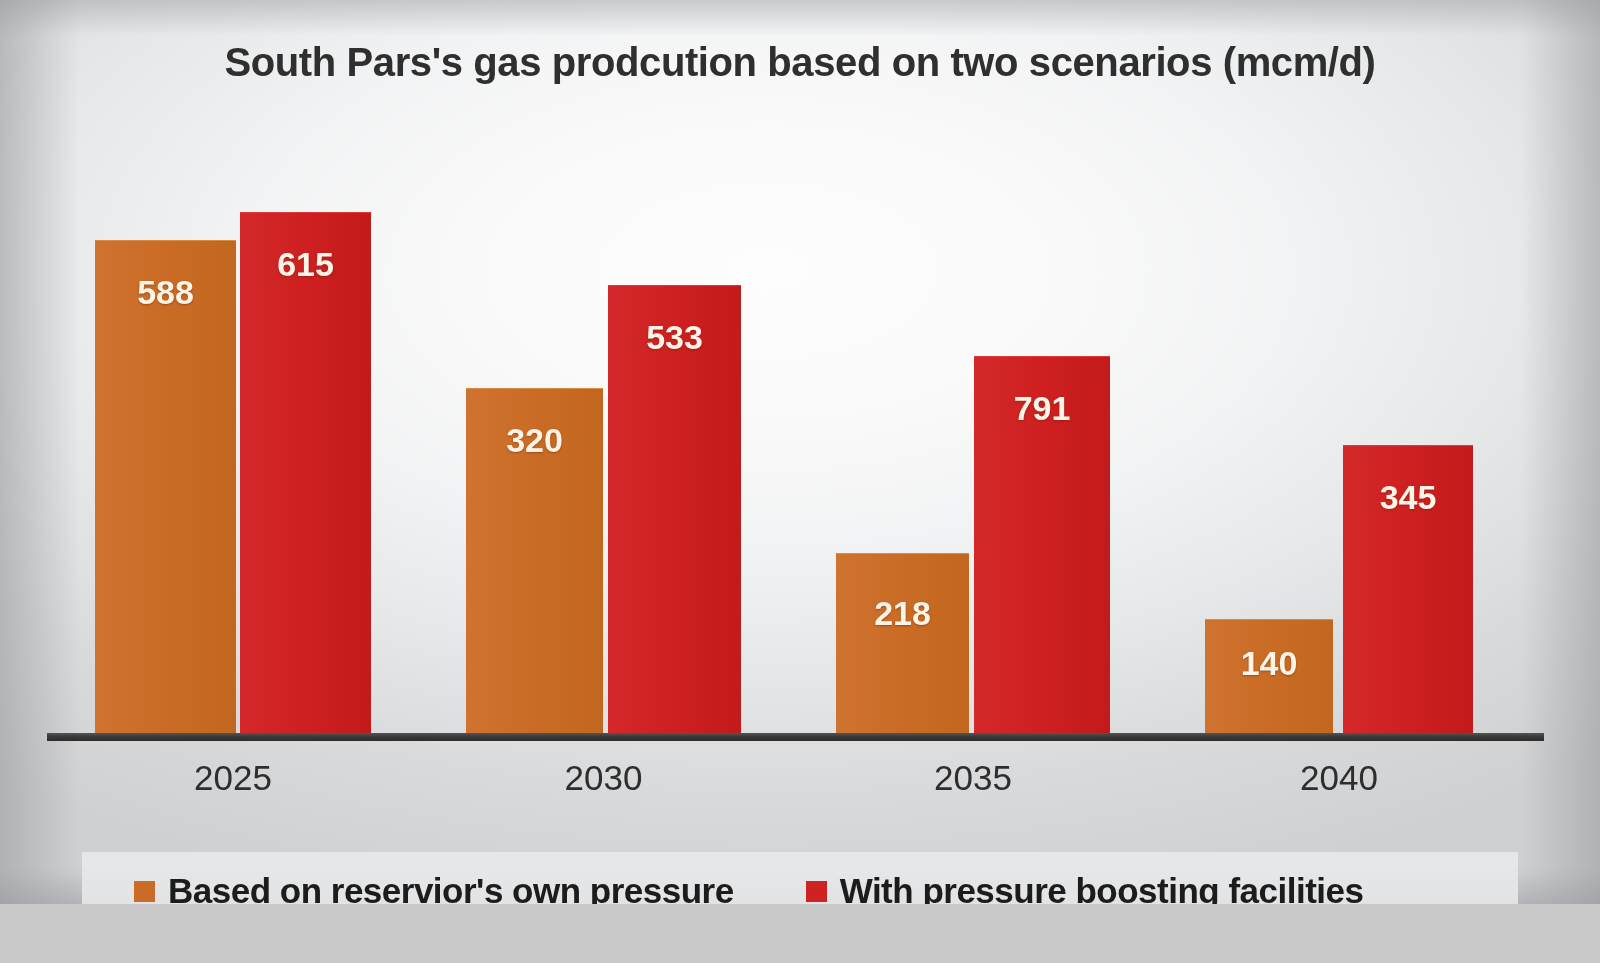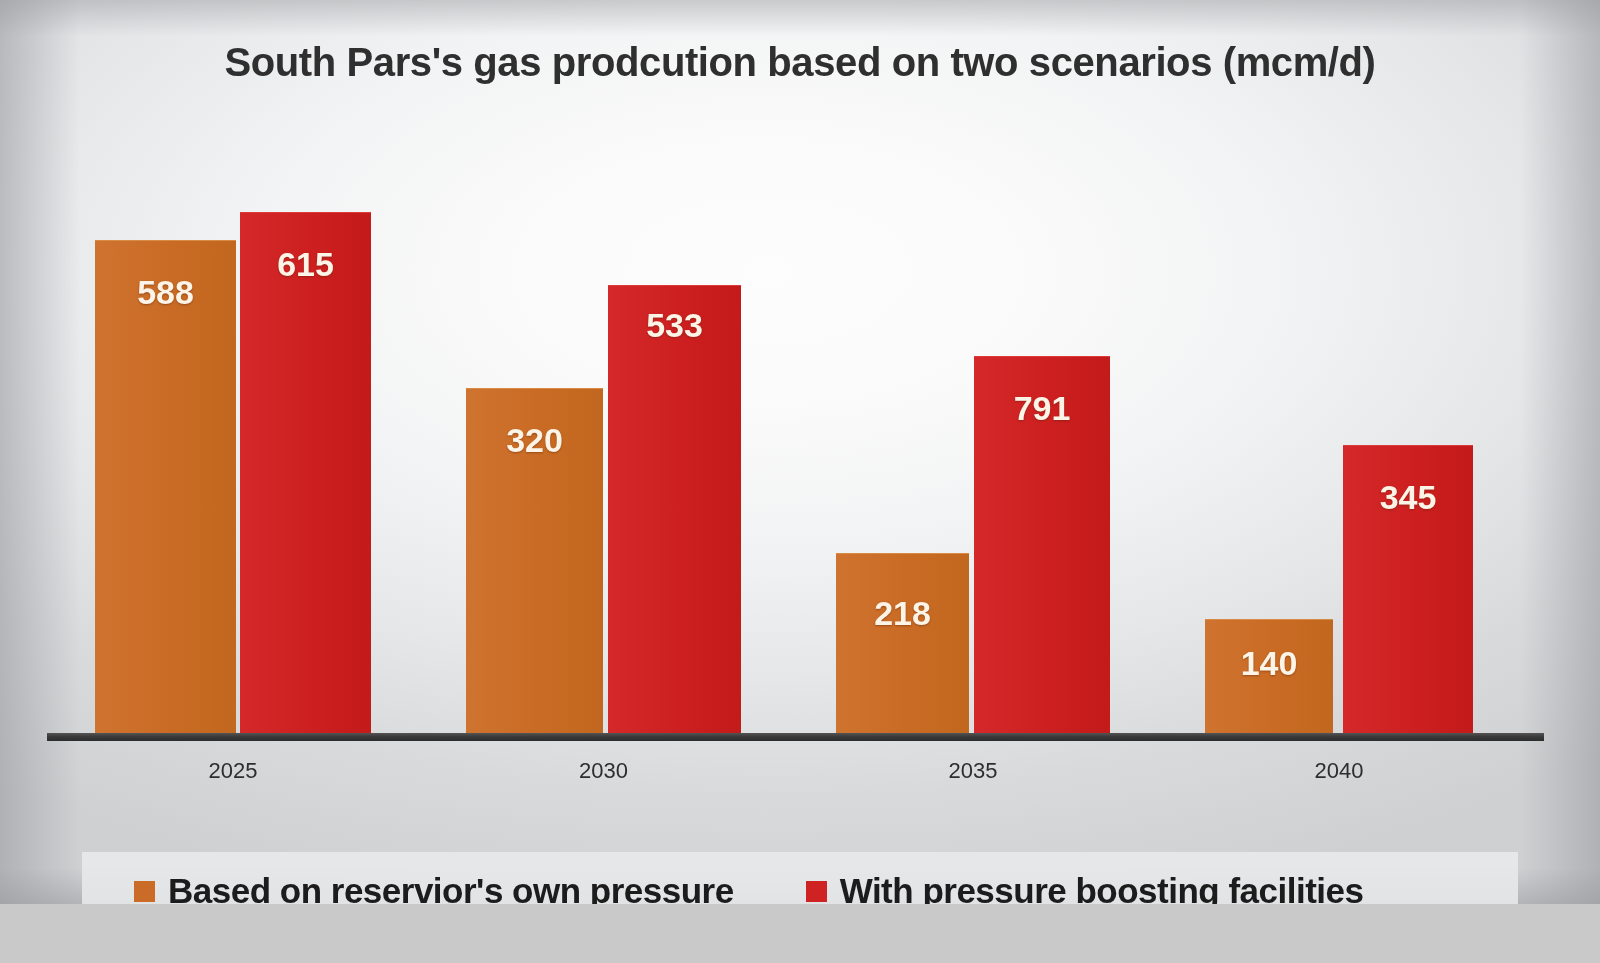--- a/index.html
+++ b/index.html
@@ -98,21 +98,21 @@
     left: 47px;
     top: 733px;
     width: 1497px;
     height: 8px;
     background: linear-gradient(to bottom, #555 0%, #3a3a3a 45%, #2c2c2c 100%);
   }
   .axis-tick-label {
     position: absolute;
     top: 758px;
     text-align: center;
-    font-size: 22px;
+    font-size: 35px;
     font-weight: normal;
     color: #2e2e2e;
   }
 
   
   #legend {
     position: absolute;
     left: 82px;
     top: 852px;
     width: 1436px;
@@ -155,21 +155,21 @@
       <div class="bar-label" style="top:32px;">588</div>
     </div>
     <div class="bar series-1" style="left:240px; width:131px; top:212px; height:526px;">
       <div class="bar-label" style="top:32px;">615</div>
     </div>
 
     <div class="bar series-0" style="left:466px; width:137px; top:388px; height:350px;">
       <div class="bar-label" style="top:32px;">320</div>
     </div>
     <div class="bar series-1" style="left:608px; width:133px; top:285px; height:453px;">
-      <div class="bar-label" style="top:20px;text-align:center;">533</div>
+      <div class="bar-label" style="top:32px;text-align:center;">533</div>
     </div>
 
     <div class="bar series-0" style="left:836px; width:133px; top:553px; height:185px;">
       <div class="bar-label" style="top:40px;">218</div>
     </div>
     <div class="bar series-1" style="left:974px; width:136px; top:356px; height:382px;">
       <div class="bar-label" style="top:32px;">791</div>
     </div>
 
     <div class="bar series-0" style="left:1205px; width:128px; top:619px; height:119px;">

